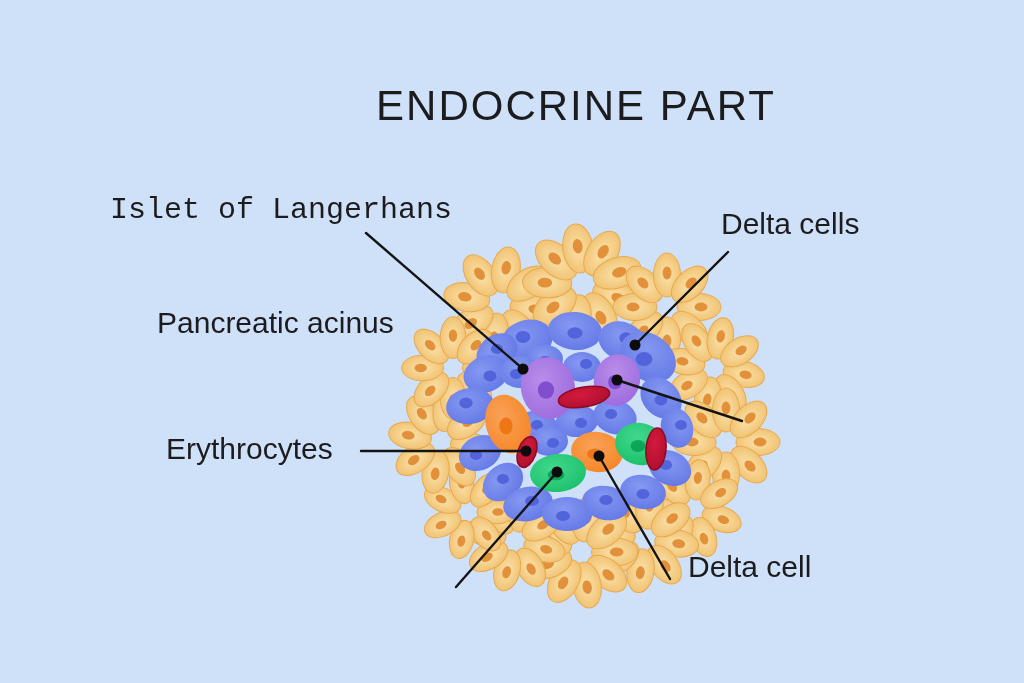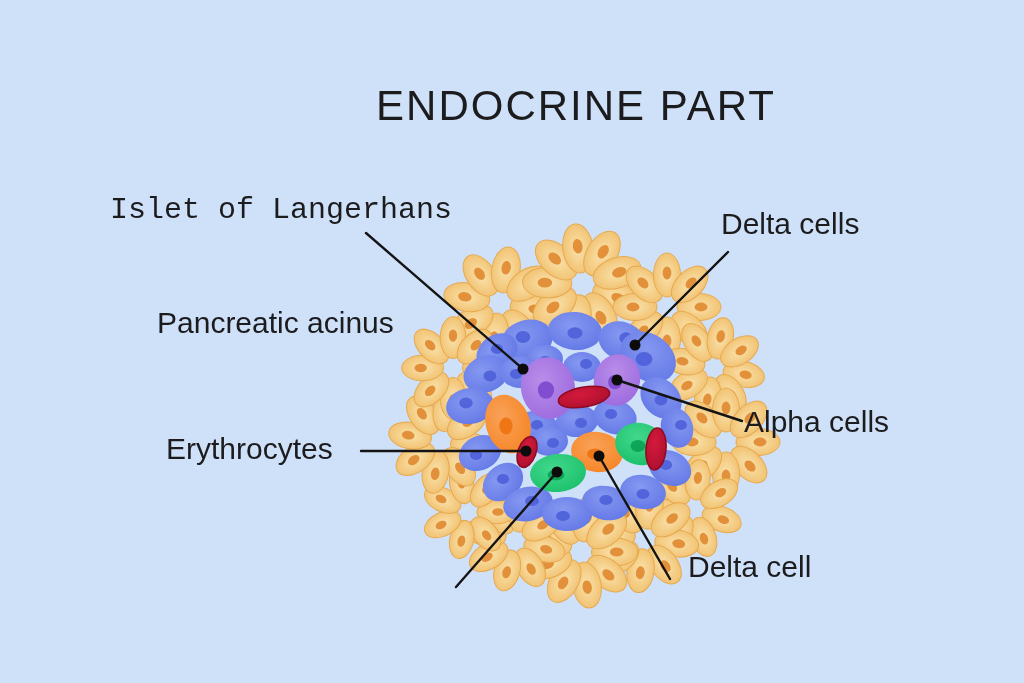--- a/index.html
+++ b/index.html
@@ -328,16 +328,15 @@
       <circle cx="557" cy="472" r="5.5" fill="#0c0c0c"></circle>
       <line x1="670" y1="579" x2="599" y2="456" stroke="#141414" stroke-width="2.4" stroke-linecap="round"></line>
       <circle cx="599" cy="456" r="5.5" fill="#0c0c0c"></circle>
     </svg>
 
   <div class="title">ENDOCRINE PART</div>
 
   <div class="lbl" id="lbl-islet">Islet of Langerhans</div>
   <div class="lbl" id="lbl-acinus">Pancreatic acinus</div>
   <div class="lbl" id="lbl-beta">Delta cells</div>
-  <div class="lbl" id="lbl-alpha">Alpha cells</div>
   <div class="lbl" id="lbl-ery">Erythrocytes</div>
   <div class="lbl" id="lbl-delta">Delta cell</div>
 </div>
 
 </body></html>

